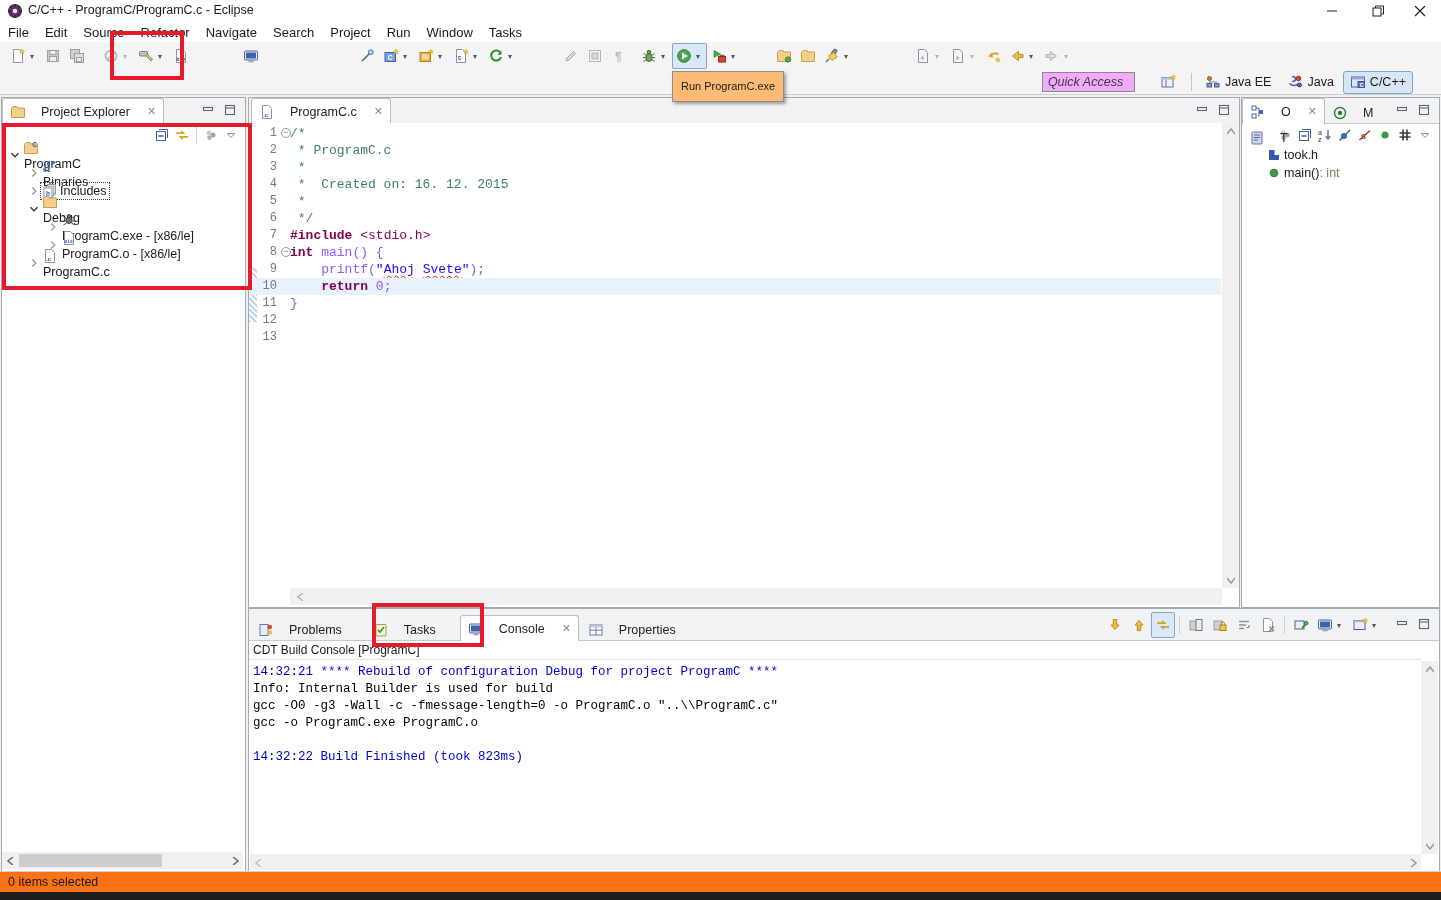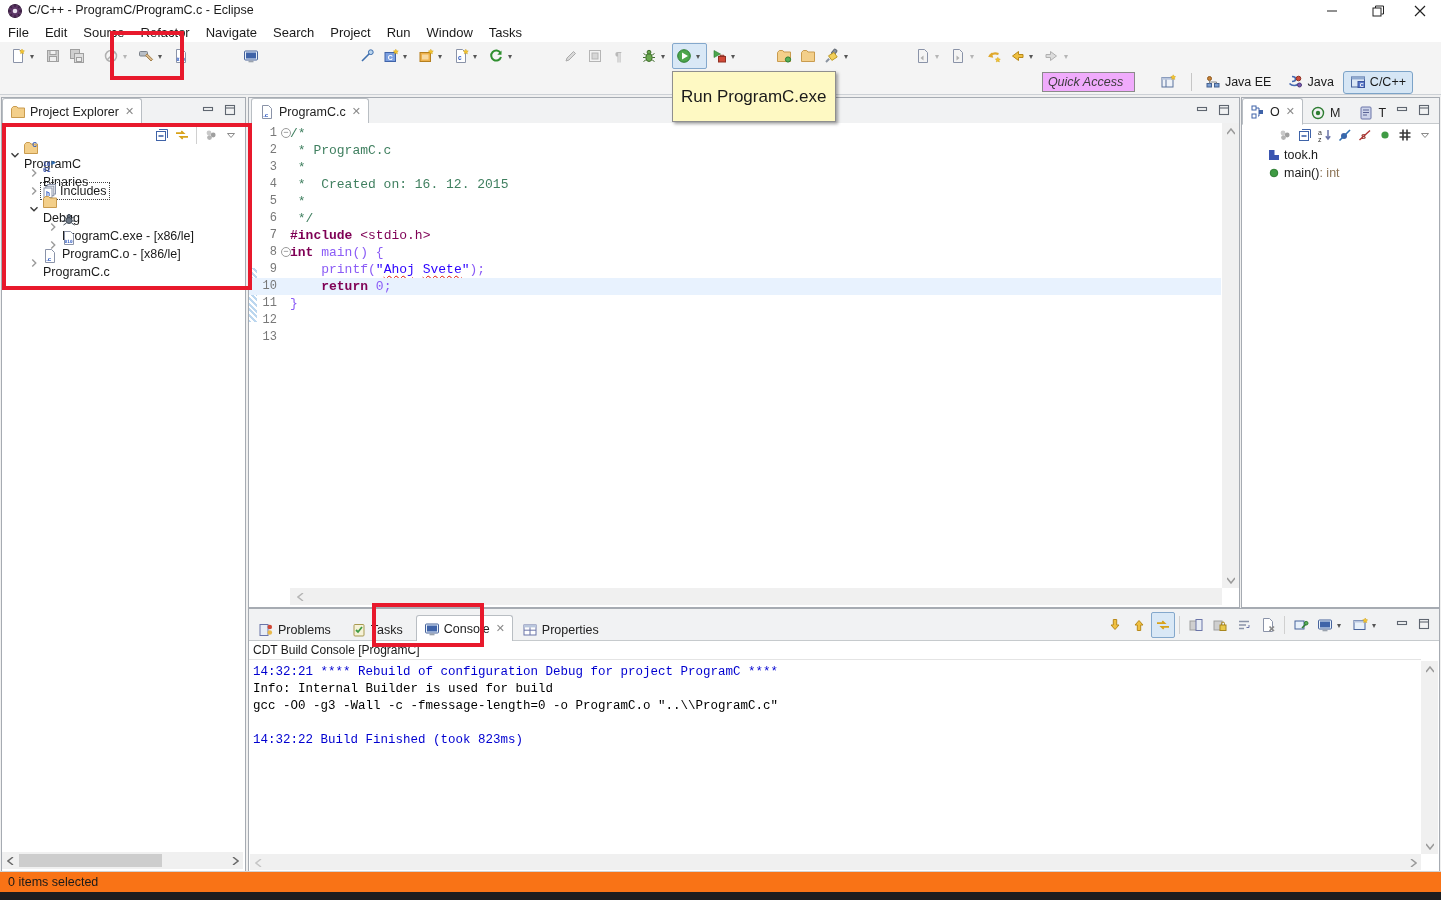--- a/index.html
+++ b/index.html
@@ -28,21 +28,21 @@
   .persp.active{background:#d6e6f5;border-color:#7ca3c8;}
   .persp .plabel{margin-left:4px;}
   #perspsep{width:1px;height:18px;background:#c6c6c6;margin:0 6px;}
   #perspwrap{display:flex;align-items:center;margin-right:26px;}
   
   .view{position:absolute;background:#fff;border:1px solid #a6abb2;}
   .tabrow{position:relative;height:25px;background:#f1f2f3;border-bottom:1px solid #c6cacd;}
   .tab{position:relative;display:inline-flex;align-items:center;height:24px;padding:0 7px;top:1px;
        font-size:12.5px;color:#222;}
   .tab.active{background:#fff;border:1px solid #b9bec3;border-bottom:1px solid #fff;border-radius:3px 3px 0 0;top:0;height:25px;}
-  .tab .tlabel{margin:0 4px;}
+  .tab .tlabel{margin:0 15px;}
   .tab .tclose{color:#8a8a8a;font-size:11px;margin-left:2px;}
   .mmbtns{position:absolute;top:4px;right:4px;display:flex;}
   .mmbtn{width:22px;height:16px;display:flex;align-items:center;justify-content:center;}
   .viewtools{display:flex;align-items:center;justify-content:flex-end;height:22px;padding-right:4px;}
   .vt{margin:0 2px;display:flex;align-items:center;}
   
   #pe-tree{position:relative;}
   .trow{display:flex;align-items:center;height:18px;white-space:nowrap;}
   .trow .arrow{width:14px;display:flex;justify-content:center;}
   .trow .ticon{width:17px;display:flex;justify-content:center;}
@@ -84,22 +84,22 @@
   .orow{display:flex;align-items:center;height:18px;padding-left:22px;font-size:12.5px;}
   .orow .ticon{width:20px;display:flex;justify-content:center;}
   .osuffix{color:#8b7355;}
   
   #statusbar{position:absolute;left:0;top:871px;width:1441px;height:21px;background:#f97316;
              border-top:1px solid #d2d2d2;font-size:12.5px;line-height:21px;}
   #statusbar span{margin-left:8px;}
   #taskstrip{position:absolute;left:0;top:892px;width:1441px;height:8px;background:#1d1d1f;}
   
   .redbox{position:absolute;border:4px solid #e8192c;z-index:50;}
-  #tooltip{position:absolute;left:672px;top:71px;height:17px;background:#fef9c3;border:1px solid #8f8f8f;
-           box-shadow:2px 2px 3px rgba(0,0,0,.35);font-size:17px;line-height:17px;padding:16px 8px;z-index:40;}
+  #tooltip{position:absolute;left:672px;top:71px;height:17px;background:#fdba74;border:1px solid #8f8f8f;
+           box-shadow:2px 2px 3px rgba(0,0,0,.35);font-size:11px;line-height:17px;padding:6px 8px;z-index:40;}
   .icon16{display:inline-flex;width:16px;height:16px;}
 </style>
 </head>
 <body>
 
 <div id="app">
 
   <div id="titlebar">
     <span id="titleicon" class="icon16">
         <svg viewBox="0 0 16 16" width="16" height="16">
@@ -944,20 +944,21 @@
               <line x1="3.5" y1="6" x2="12.5" y2="6" stroke="#5f6670" stroke-width="1.1"></line>
             </svg>
           </div>
       </div>
     </div>
     <div id="con-title">CDT Build Console [ProgramC]</div>
     <div id="con-lines">
         <div class="conline con-info">14:32:21 **** Rebuild of configuration Debug for project ProgramC ****</div>
         <div class="conline con-out">Info: Internal Builder is used for build</div>
         <div class="conline con-out">gcc -O0 -g3 -Wall -c -fmessage-length=0 -o ProgramC.o "..\\ProgramC.c"</div>
+        <div class="conline con-out">gcc -o ProgramC.exe ProgramC.o</div>
         <div class="conline con-out">&nbsp;</div>
         <div class="conline con-info">14:32:22 Build Finished (took 823ms)</div>
       </div>
     <div class="sbar" style="right:1px;top:52px;width:17px;height:193px;">
       <div class="sarrow" style="top:0;left:0;">
           <svg width="8" height="8">
             <path d="M0 6l4-5 4 5" fill="none" stroke="#9a9a9a" stroke-width="1.5"></path>
           </svg>
         </div>
       <div class="sarrow" style="bottom:0;left:0;">

